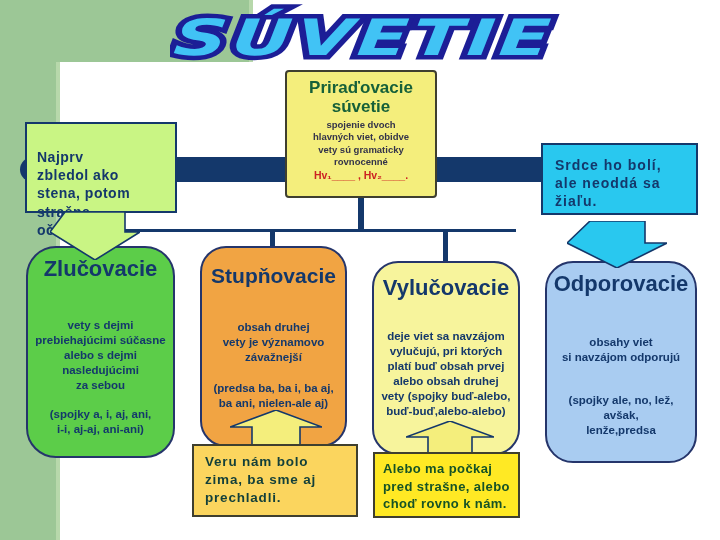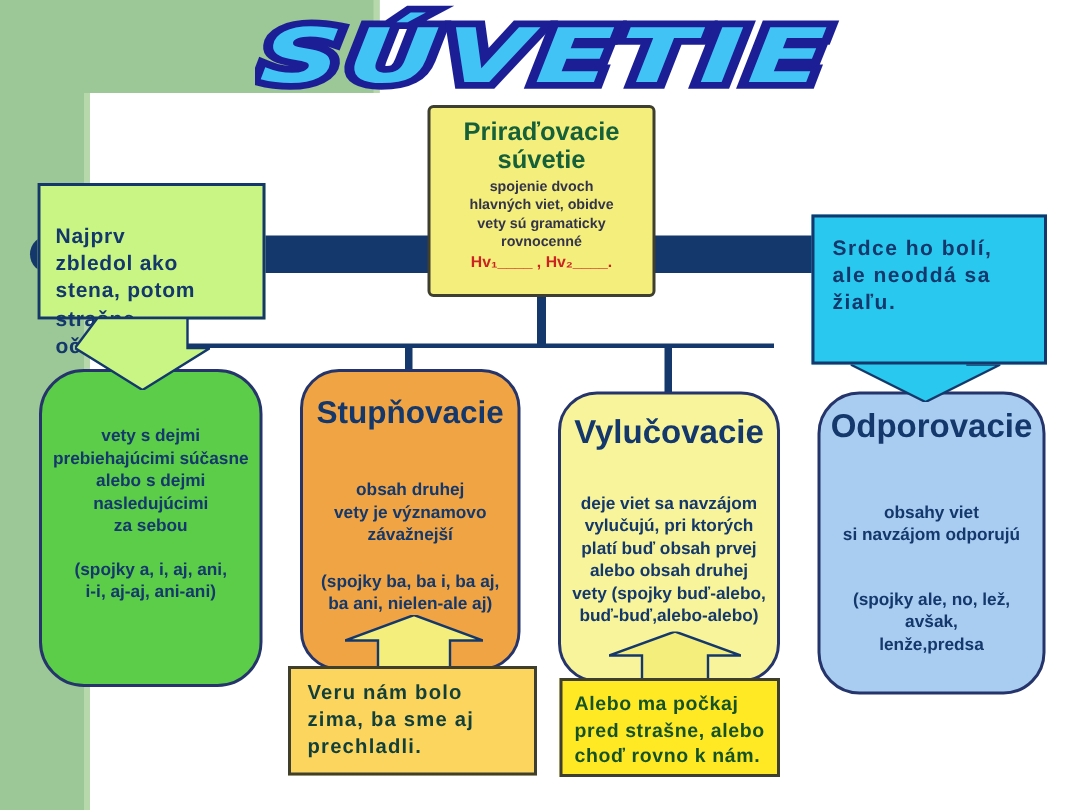--- a/index.html
+++ b/index.html
@@ -32,21 +32,21 @@
               text-align:center;padding:6px 4px;}
   .header-title{font-size:17px;font-weight:bold;color:#166039;line-height:1.12;white-space:pre-line;}
   .header-def{font-size:9.5px;font-weight:bold;color:#33334a;line-height:1.3;margin-top:3px;white-space:pre-line;}
   .header-formula{font-size:10.5px;font-weight:bold;color:#cc2222;margin-top:1px;}
 
   
   .najprv-box{left:25px;top:122px;width:152px;height:91px;background:#c9f584;
               border:2px solid #14386b;z-index:4;padding:24px 10px;
               font-size:14px;font-weight:bold;color:#14386b;line-height:1.3;
               letter-spacing:.5px;white-space:pre-line;}
-  .srdce-box{left:541px;top:143px;width:157px;height:100px;background:#29c8ef;
+  .srdce-box{left:541px;top:143px;width:157px;height:72px;background:#29c8ef;
              border:2px solid #14386b;z-index:6;padding:11px 12px;
              font-size:14px;font-weight:bold;color:#14386b;line-height:1.3;
              letter-spacing:1px;white-space:pre-line;}
   .veru-box{left:192px;top:444px;width:166px;height:73px;background:#fbd55e;
             border:2px solid #3f3f2f;z-index:6;padding:7px 11px;
             font-size:13.5px;font-weight:bold;color:#123f3a;line-height:1.35;
             letter-spacing:.8px;white-space:pre-line;}
   .alebo-box{left:373px;top:452px;width:147px;height:66px;background:#ffe924;
              border:2px solid #3f3f2f;z-index:6;padding:6px 8px;
              font-size:13px;font-weight:bold;color:#155226;line-height:1.35;
@@ -120,35 +120,36 @@
   </svg>
 
   <div class="abs srdce-box">Srdce ho bolí,
 ale neoddá sa
 žiaľu.</div>
   <svg class="abs arrow cyan-arrow" width="100" height="47" viewBox="0 0 100 47">
     <polygon points="23,0 78,0 78,22 100,22 50,47 0,22 23,0" fill="#29c8ef" stroke="#14386b" stroke-width="1.6"></polygon>
   </svg>
 
   <div class="abs type-box zlu-box">
+    <div class="type-title">Zlučovacie</div>
     <div class="type-desc">vety s dejmi
 prebiehajúcimi súčasne
 alebo s dejmi
 nasledujúcimi
 za sebou</div>
     <div class="type-conj">(spojky a, i, aj, ani,
 i-i, aj-aj, ani-ani)</div>
   </div>
 
   <div class="abs type-box stu-box">
     <div class="type-title">Stupňovacie</div>
     <div class="type-desc">obsah druhej
 vety je významovo
 závažnejší</div>
-    <div class="type-conj">(spojky  ba, ba i, ba aj,
+    <div class="type-conj">(predsa  ba, ba i, ba aj,
 ba ani, nielen-ale aj)</div>
   </div>
 
   <div class="abs type-box vyl-box">
     <div class="type-title">Vylučovacie</div>
     <div class="type-desc">deje viet sa navzájom
 vylučujú, pri ktorých
 platí buď obsah prvej
 alebo obsah druhej
 vety (spojky buď-alebo,

